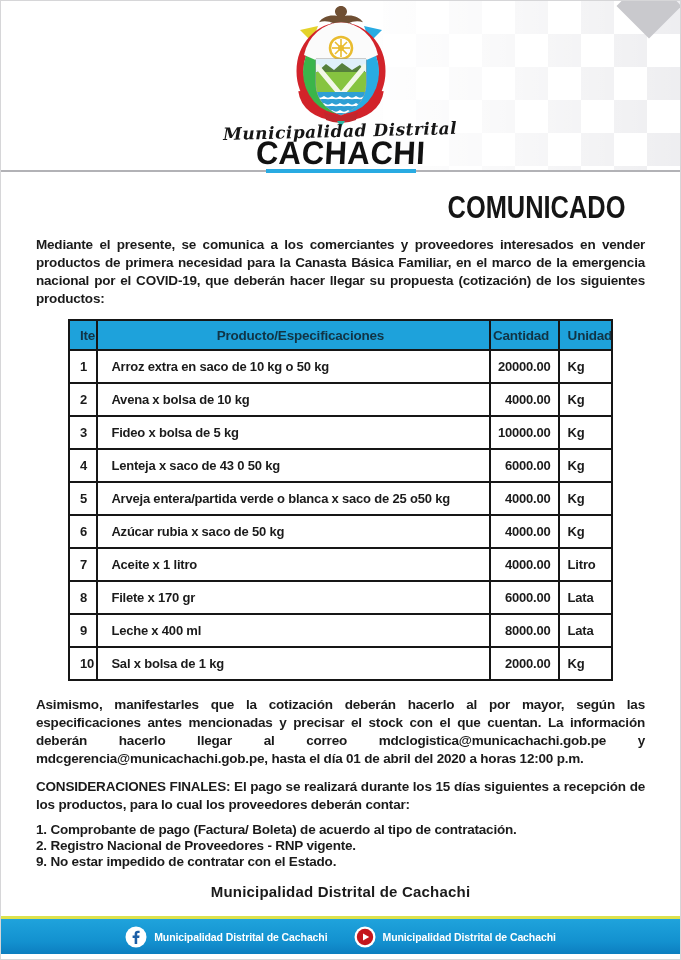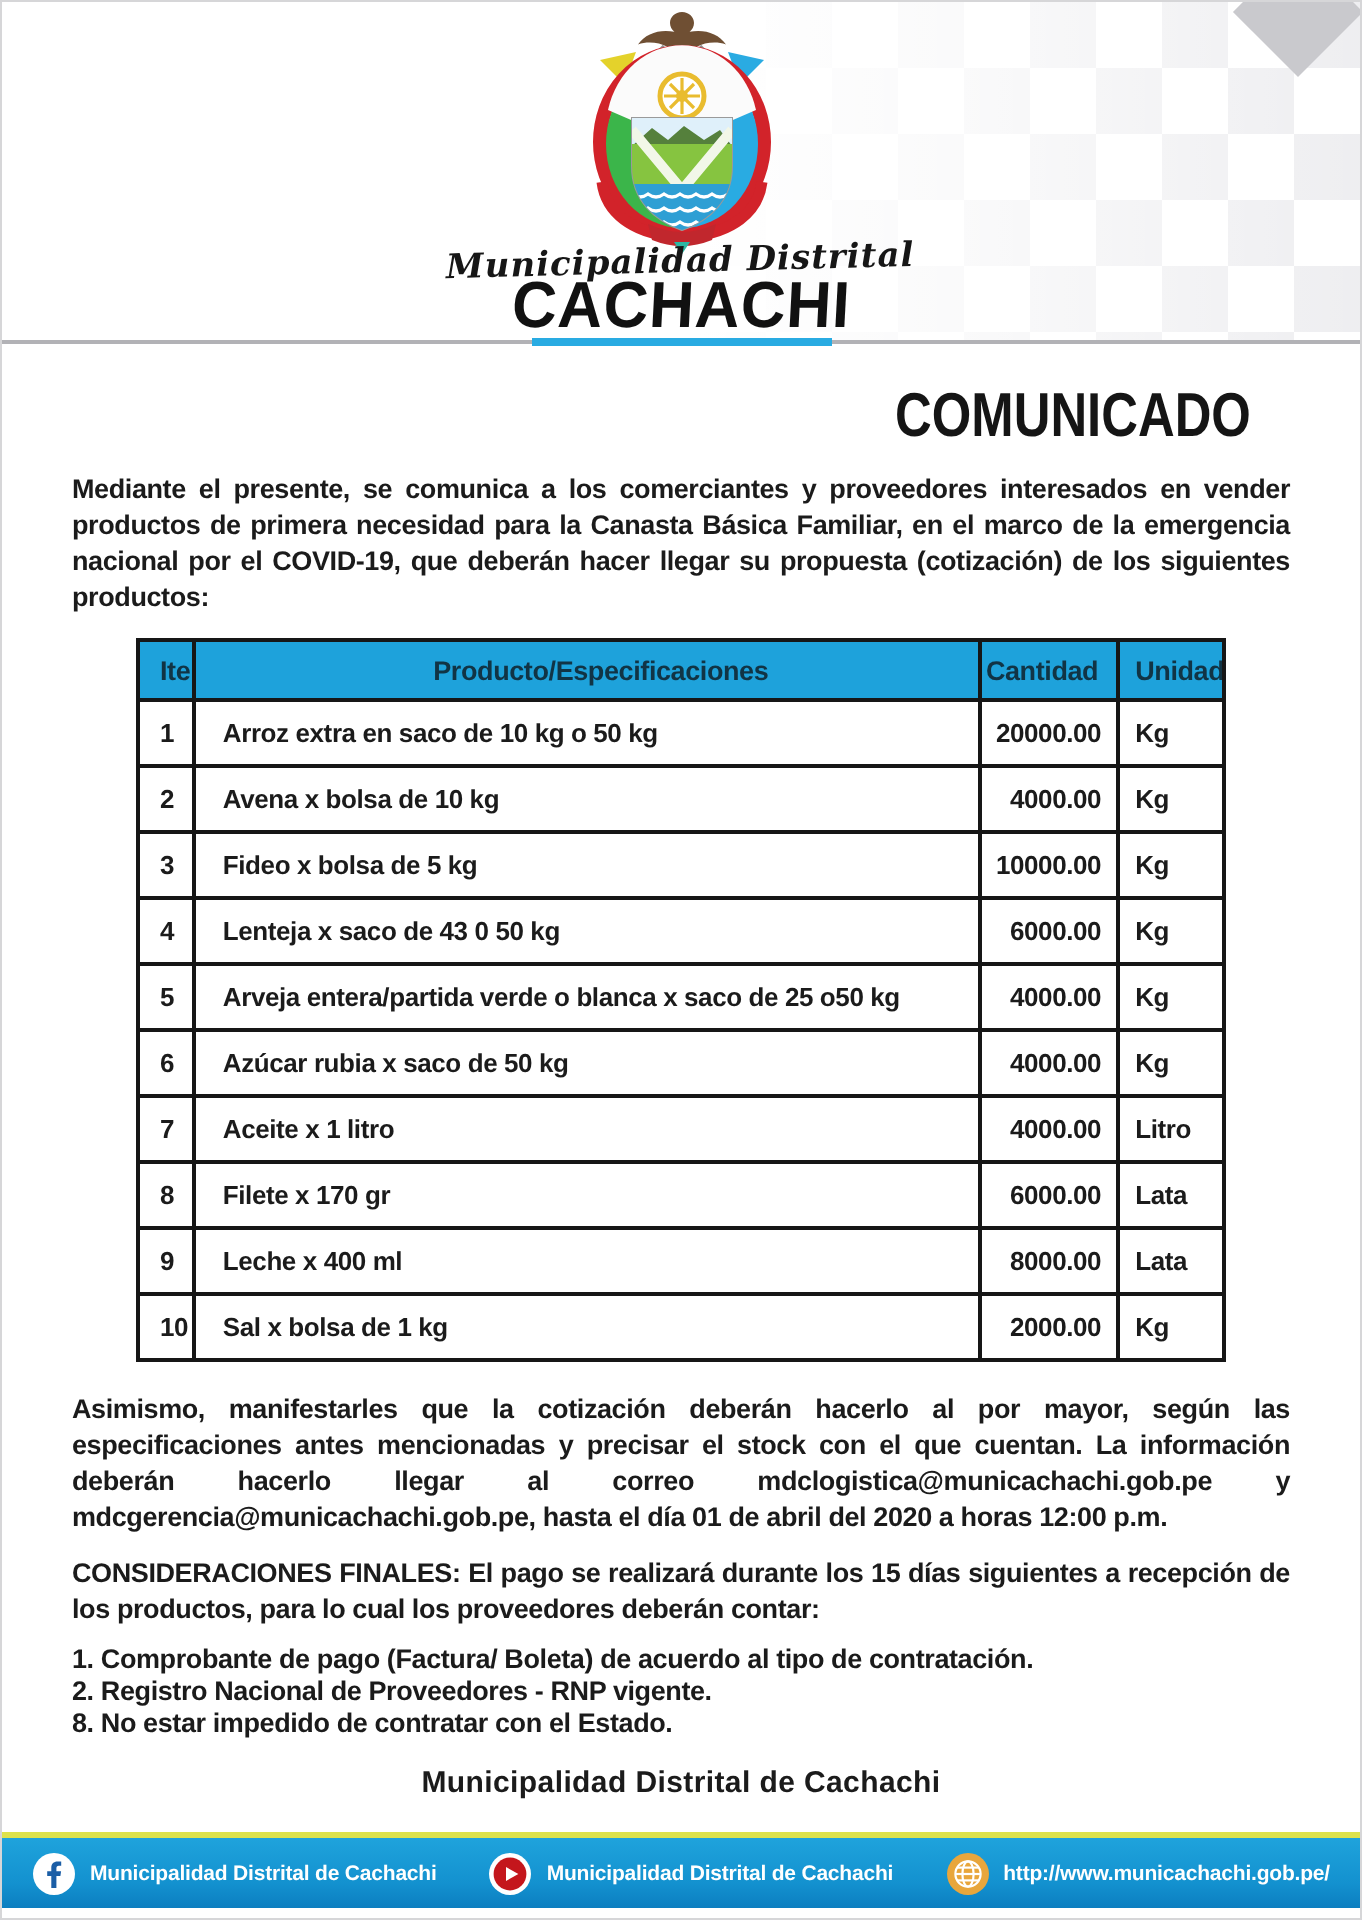--- a/index.html
+++ b/index.html
@@ -271,21 +271,21 @@
         </tbody>
     </table>
 
     <p class="para after-table">Asimismo, manifestarles que la cotización deberán hacerlo al por mayor, según las especificaciones antes mencionadas y precisar el stock con el que cuentan. La información deberán hacerlo llegar al correo mdclogistica@municachachi.gob.pe y mdcgerencia@municachachi.gob.pe, hasta el día 01 de abril del 2020 a horas 12:00 p.m.</p>
 
     <p class="para" style="margin-top:10px;">CONSIDERACIONES FINALES: El pago se realizará durante los 15 días siguientes a recepción de los productos, para lo cual los proveedores deberán contar:</p>
 
     <ul class="req-list">
       <li>1. Comprobante de pago (Factura/ Boleta) de acuerdo al tipo de contratación.</li>
       <li>2. Registro Nacional de Proveedores - RNP vigente.</li>
-      <li>8. No estar impedido de contratar con el Estado.</li>
+      <li>9. No estar impedido de contratar con el Estado.</li>
     </ul>
 
     <div class="closing">
       <div class="signature">Municipalidad Distrital de Cachachi</div>
     </div>
   </div>
 
   <div class="footer">
 
     <div class="footer-item">
@@ -298,28 +298,15 @@
 
     <div class="footer-item">
       <svg class="footer-icon" width="22" height="22" viewBox="0 0 22 22">
         <circle cx="11" cy="11" r="10.5" fill="#ffffff"></circle>
         <circle cx="11" cy="11" r="8.2" fill="#c4161c"></circle>
         <polygon points="9,7.5 15.2,11 9,14.5" fill="#ffffff"></polygon>
       </svg>
       <span class="footer-label">Municipalidad Distrital de Cachachi</span>
     </div>
 
-    <div class="footer-item">
-      <svg class="footer-icon" width="22" height="22" viewBox="0 0 22 22">
-        <circle cx="11" cy="11" r="10.5" fill="#e8a63c"></circle>
-        <g stroke="#ffffff" stroke-width="1.1" fill="none">
-          <circle cx="11" cy="11" r="6.3"></circle>
-          <ellipse cx="11" cy="11" rx="2.8" ry="6.3"></ellipse>
-          <line x1="4.7" y1="11" x2="17.3" y2="11"></line>
-          <line x1="5.6" y1="7.8" x2="16.4" y2="7.8"></line>
-          <line x1="5.6" y1="14.2" x2="16.4" y2="14.2"></line>
-        </g>
-      </svg>
-      <span class="footer-label">http://www.municachachi.gob.pe/</span>
-    </div>
 
   </div>
 </div>
 
 </body></html>

